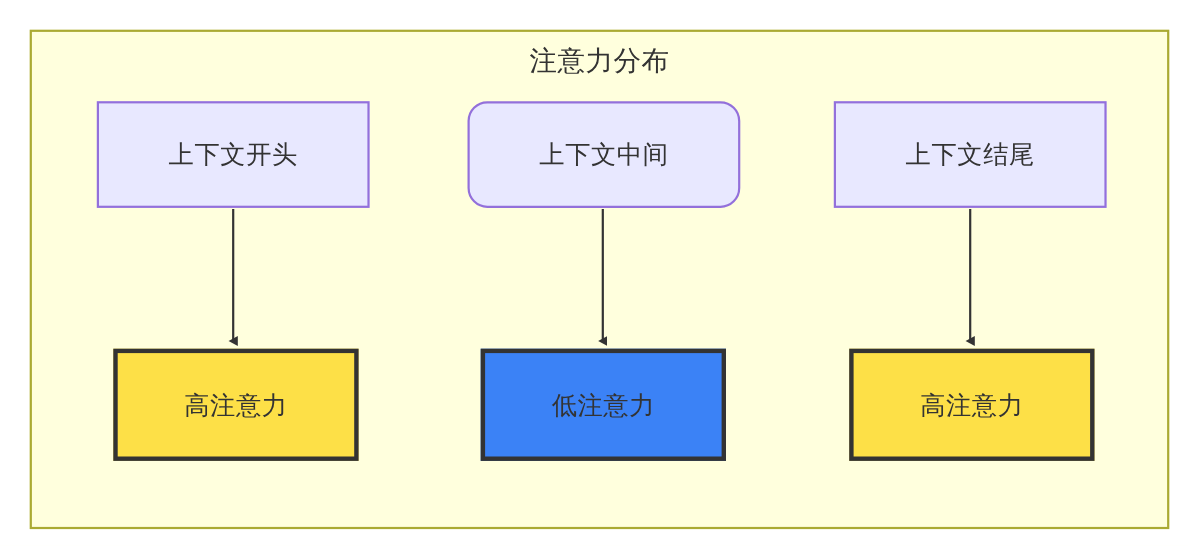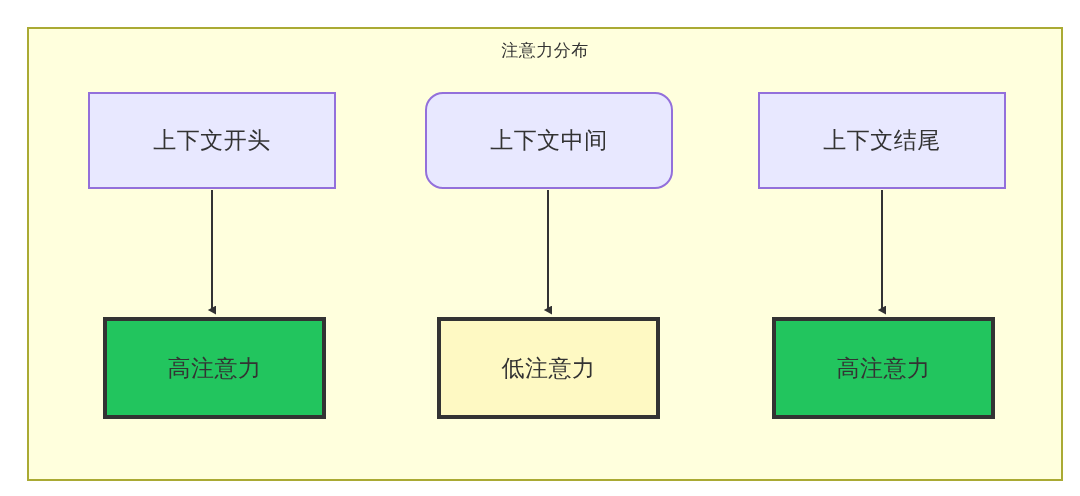--- a/index.html
+++ b/index.html
@@ -32,21 +32,21 @@
     background: #ffffdd;
     border: 2px solid #aaaa33;
   }
 
   .subgraph-title {
     position: absolute;
     left: 0;
     top: 12px;
     width: 100%;
     text-align: center;
-    font-size: 17px;
+    font-size: 25px;
     color: #333333;
     letter-spacing: 0.5px;
     line-height: 1.2;
     white-space: nowrap;
   }
 
   
   .node {
     position: absolute;
     box-sizing: border-box;
@@ -68,22 +68,22 @@
     top: 92px;
   }
 
   .node.result {
     width: 223px;
     height: 102px;
     top: 317px;
     border: 4px solid #333333;
   }
 
-  .node.green  { background: #22c55e; }
-  .node.pink   { background: #fef9c3; }
+  .node.green  { background: #fde047; }
+  .node.pink   { background: #3b82f6; }
 
   
   .col1-top { left: 88px; }
   .col2-top { left: 425px; border-radius: 18px; }
   .col3-top { left: 758px; justify-content: center; }
 
   .col1-bot { left: 103px; }
   .col2-bot { left: 437px; }
   .col3-bot { left: 772px; }
 

